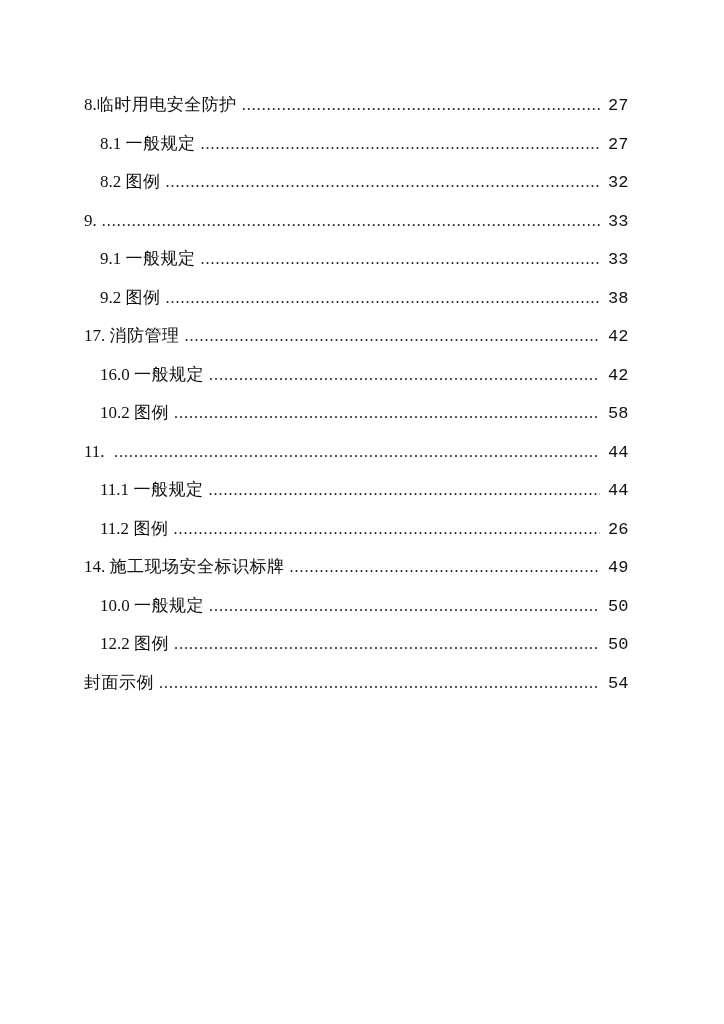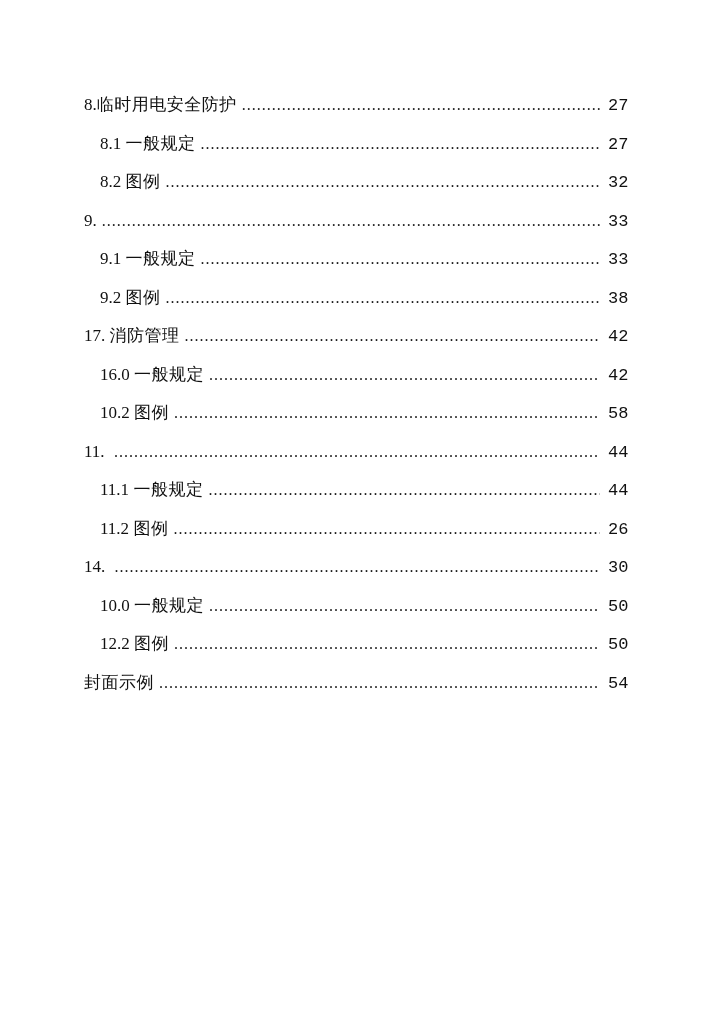--- a/index.html
+++ b/index.html
@@ -135,22 +135,23 @@
     <span class="toc-page">44</span>
   </div>
       <div class="toc-row level-2">
     <span class="toc-num">11.2 </span>
     <span class="toc-title">图例</span>
     <span class="toc-leader">............................................................................................................................................................................................................................</span>
     <span class="toc-page">26</span>
   </div>
       <div class="toc-row level-1">
     <span class="toc-num">14. </span>
+    <span class="toc-title">施工现场安全标识标牌</span>
     <span class="toc-leader">............................................................................................................................................................................................................................</span>
-    <span class="toc-page">30</span>
+    <span class="toc-page">49</span>
   </div>
       <div class="toc-row level-2">
     <span class="toc-num">10.0 </span>
     <span class="toc-title">一般规定</span>
     <span class="toc-leader">............................................................................................................................................................................................................................</span>
     <span class="toc-page">50</span>
   </div>
       <div class="toc-row level-2">
     <span class="toc-num">12.2 </span>
     <span class="toc-title">图例</span>

